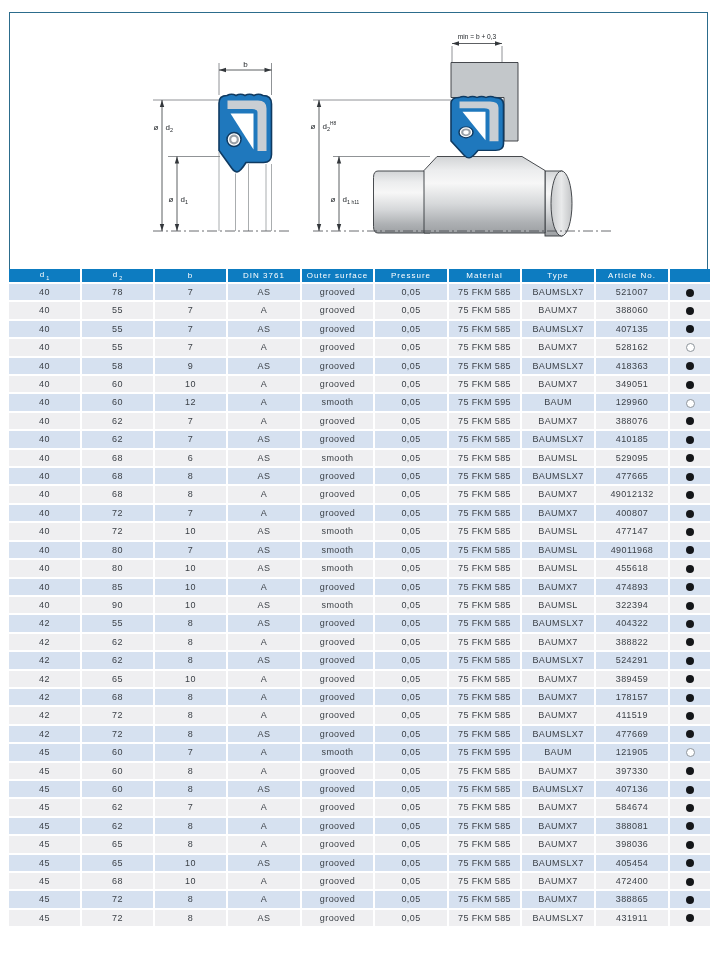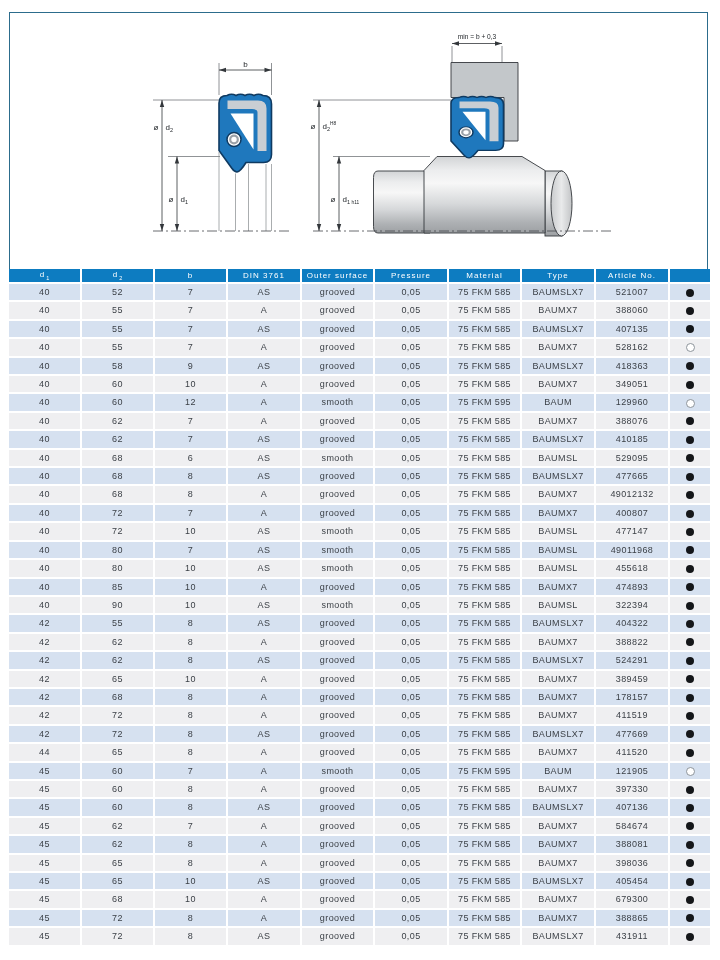--- a/index.html
+++ b/index.html
@@ -158,21 +158,21 @@
           <th><span>Pressure</span></th>
           <th><span>Material</span></th>
           <th><span>Type</span></th>
           <th><span>Article No.</span></th>
           <th><span></span></th>
         </tr>
     </thead>
     <tbody>
         <tr class="odd">
           <td>40</td>
-          <td>52</td>
+          <td>78</td>
           <td>7</td>
           <td>AS</td>
           <td>grooved</td>
           <td>0,05</td>
           <td>75 FKM 585</td>
           <td>BAUMSLX7</td>
           <td>521007</td>
           <td><span class="dot filled"></span></td>
         </tr>
         <tr class="even">
@@ -456,32 +456,20 @@
           <td>72</td>
           <td>8</td>
           <td>AS</td>
           <td>grooved</td>
           <td>0,05</td>
           <td>75 FKM 585</td>
           <td>BAUMSLX7</td>
           <td>477669</td>
           <td><span class="dot filled"></span></td>
         </tr>
-        <tr class="even">
-          <td>44</td>
-          <td>65</td>
-          <td>8</td>
-          <td>A</td>
-          <td>grooved</td>
-          <td>0,05</td>
-          <td>75 FKM 585</td>
-          <td>BAUMX7</td>
-          <td>411520</td>
-          <td><span class="dot filled"></span></td>
-        </tr>
         <tr class="odd">
           <td>45</td>
           <td>60</td>
           <td>7</td>
           <td>A</td>
           <td>smooth</td>
           <td>0,05</td>
           <td>75 FKM 595</td>
           <td>BAUM</td>
           <td>121905</td>
@@ -561,21 +549,21 @@
         </tr>
         <tr class="even">
           <td>45</td>
           <td>68</td>
           <td>10</td>
           <td>A</td>
           <td>grooved</td>
           <td>0,05</td>
           <td>75 FKM 585</td>
           <td>BAUMX7</td>
-          <td>679300</td>
+          <td>472400</td>
           <td><span class="dot filled"></span></td>
         </tr>
         <tr class="odd">
           <td>45</td>
           <td>72</td>
           <td>8</td>
           <td>A</td>
           <td>grooved</td>
           <td>0,05</td>
           <td>75 FKM 585</td>

